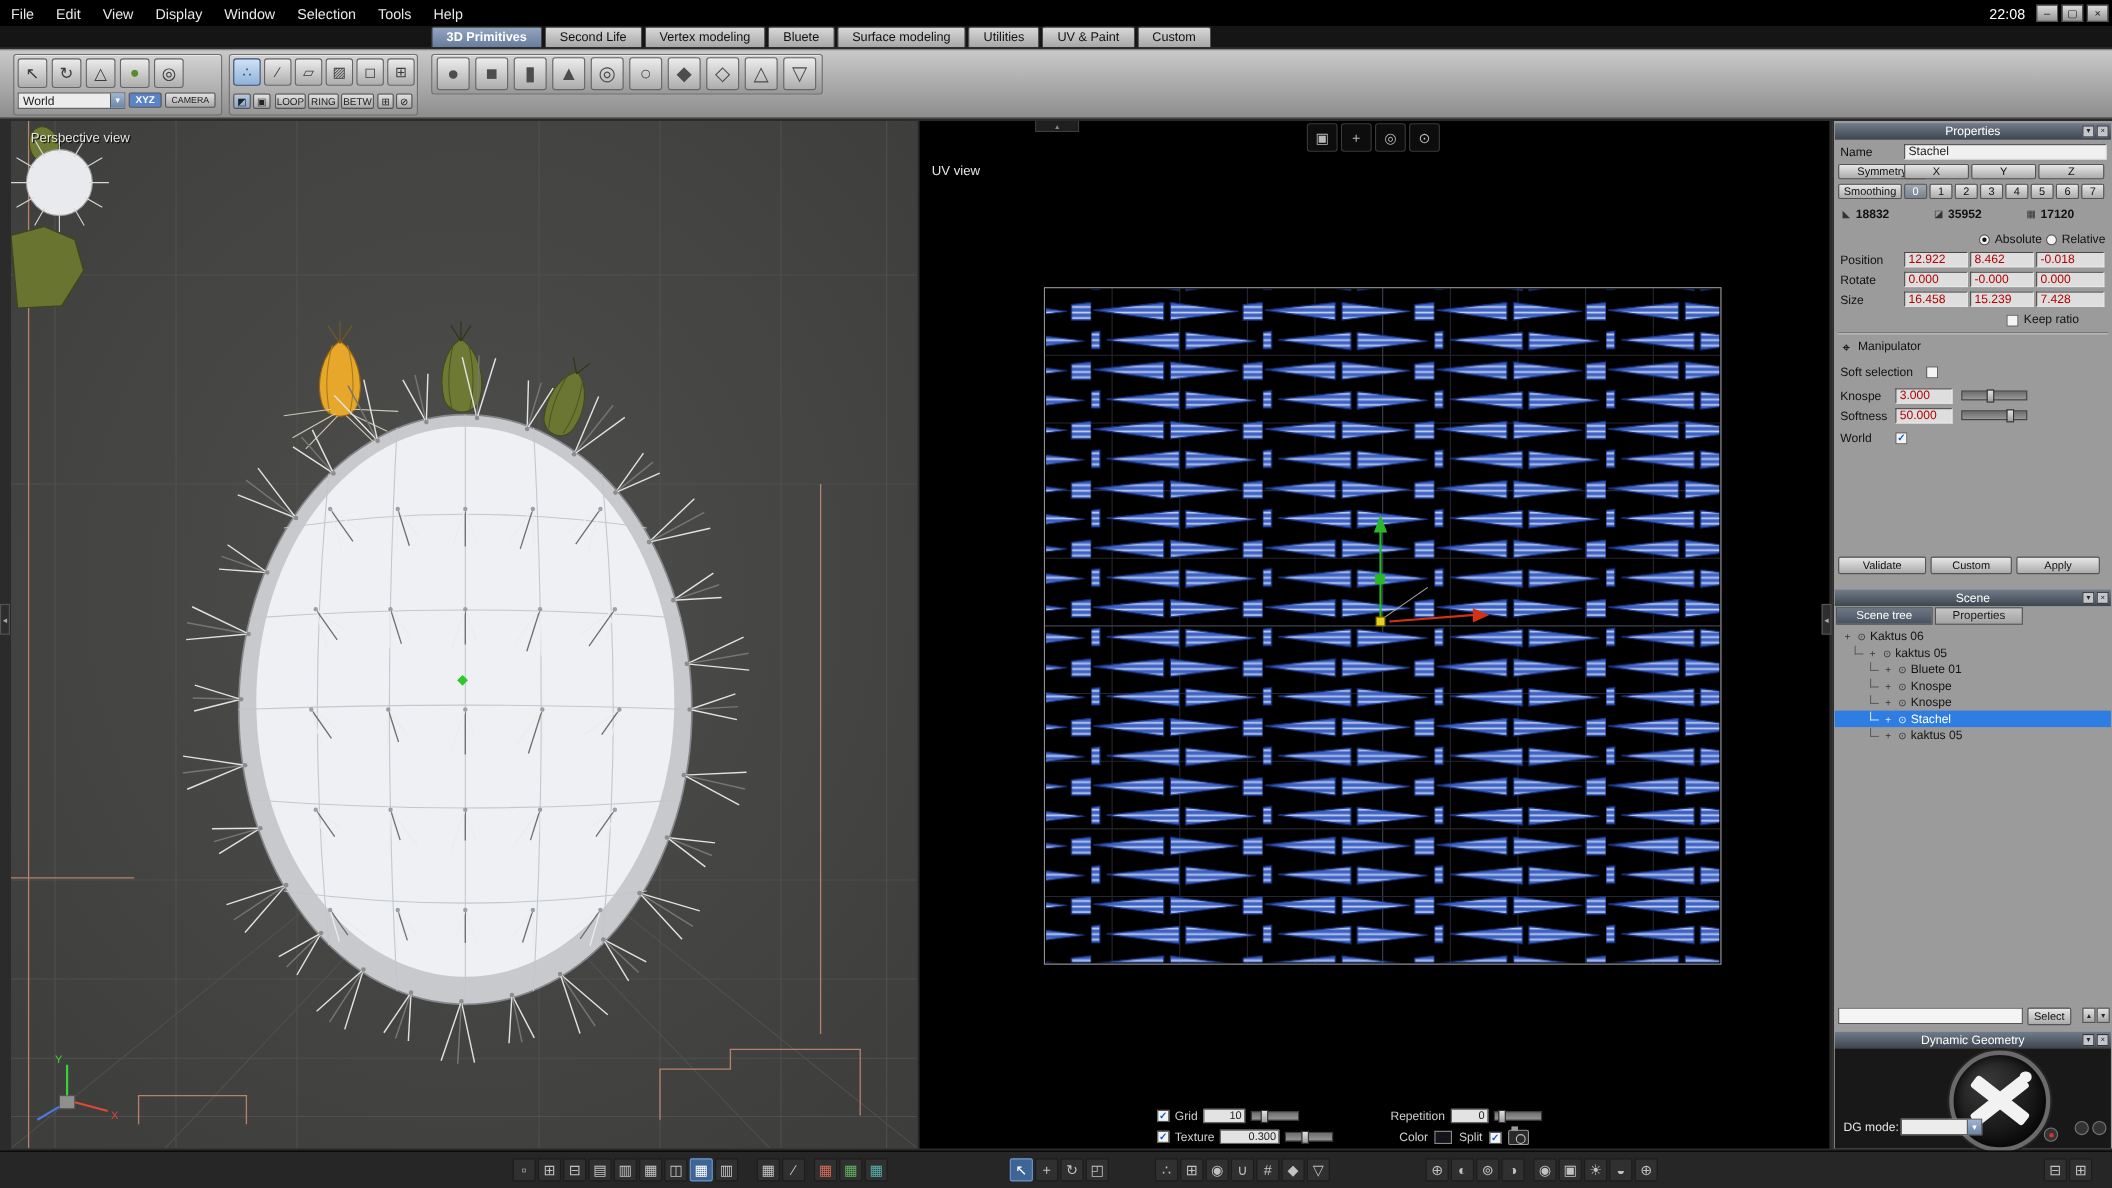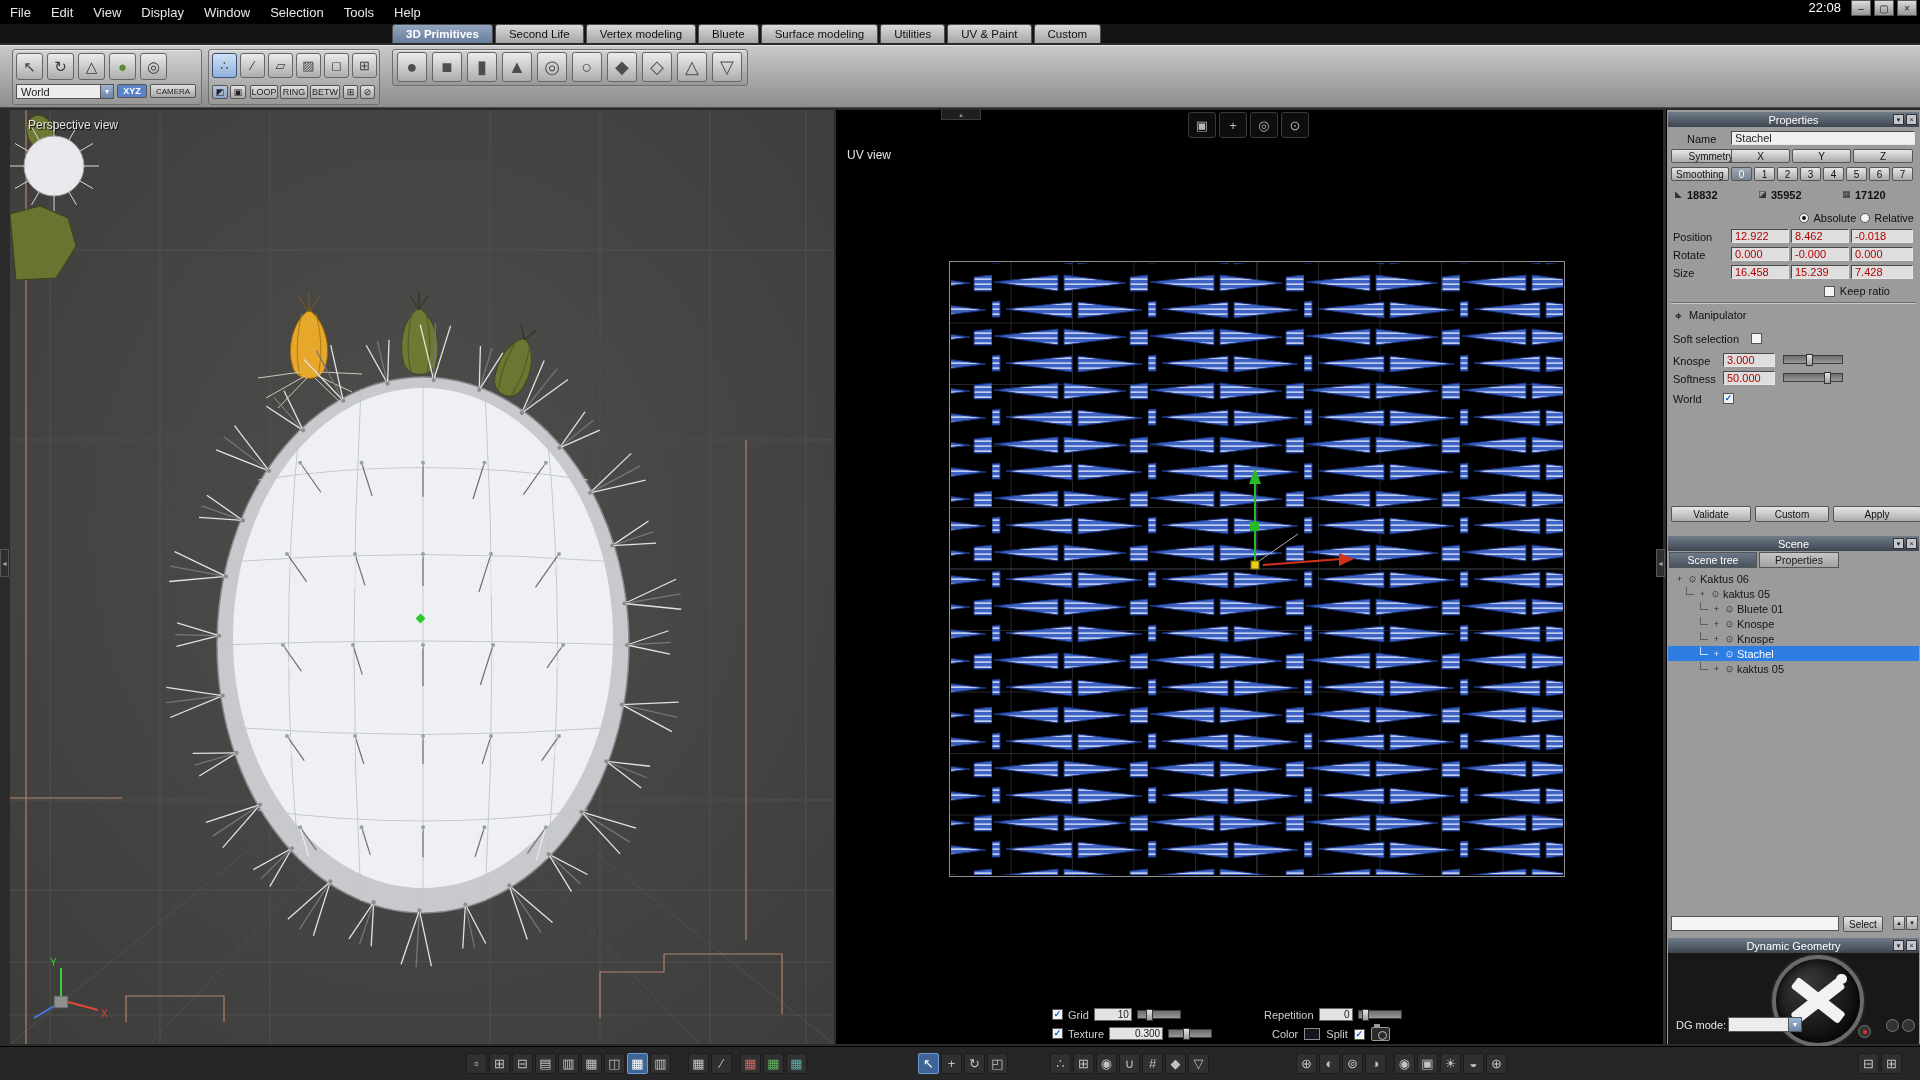--- a/index.html
+++ b/index.html
@@ -2,21 +2,21 @@
 <html><head>
 <meta charset="utf-8">
 <style>
 *{margin:0;padding:0;box-sizing:border-box}
 html,body{background:#111}
 #app{position:relative;width:1920px;height:1080px;background:#2b2b2b;overflow:hidden;
      font-family:"Liberation Sans",sans-serif;font-size:12px;color:#111}
 
 
 .menubar{position:absolute;left:0;top:0;width:1920px;height:24px;background:#000;
-  display:flex;align-items:flex-start;color:#e8e8e8}
+  display:flex;align-items:center;color:#e8e8e8}
 .menu-item{padding:0 10px;height:100%;display:flex;align-items:center;font-size:13px;cursor:default}
 .menu-spacer{flex:1}
 .clock{font-size:13px;margin-right:10px;color:#fff}
 .winbtn{width:20px;height:16px;margin-right:3px;background:linear-gradient(#dcdcdc,#969696);
   border:1px solid #555;color:#222;font-size:10px;display:flex;align-items:center;justify-content:center}
 
 
 .tabrow{position:absolute;left:0;top:24px;width:1920px;height:19px;background:#151515;
   display:flex;align-items:center;padding-left:392px}
 .tab{height:19px;padding:0 13px;display:flex;align-items:center;font-size:11.5px;color:#111;
@@ -639,21 +639,21 @@
   <div class="rpanel">
 
     <div class="phead" style="top:2px">
       <span>Properties</span>
       <span class="hbtns">
         <span class="hbtn">▾</span>
         <span class="hbtn">×</span>
       </span>
     </div>
 
-    <span class="plabel" style="left:20px;top:23px">Name</span>
+    <span class="plabel" style="left:6px;top:23px">Name</span>
     <span class="pfield" style="left:64px;top:21px;width:184px;background:#f0f0f0">Stachel</span>
 
     <span class="pbtn" style="left:4px;top:39px;width:80px">Symmetry</span>
     <span class="pbtn" style="left:64px;top:39px;width:59px">X</span>
     <span class="pbtn" style="left:125px;top:39px;width:59px">Y</span>
     <span class="pbtn" style="left:186px;top:39px;width:60px">Z</span>
 
     <span class="pbtn" style="left:4px;top:57px;width:58px">Smoothing</span>
     <span class="pbtn pressed" style="left:64px;top:57px;width:21px">0</span>
     <span class="pbtn" style="left:87px;top:57px;width:21px">1</span>
@@ -716,21 +716,21 @@
     <span class="pfield red" style="left:56px;top:261px;width:52px">50.000</span>
     <span class="slider" style="position:absolute;left:116px;top:263px;width:60px">
         <span class="thumb" style="left:40px"></span>
       </span>
 
     <span class="plabel" style="left:6px;top:283px">World</span>
     <span class="cb" style="position:absolute;left:56px;top:283px">✓</span>
 
     <span class="pbtn" style="left:4px;top:396px;width:80px;height:16px">Validate</span>
     <span class="pbtn" style="left:88px;top:396px;width:74px;height:16px">Custom</span>
-    <span class="pbtn" style="left:166px;top:396px;width:88px;height:16px">Apply</span>
+    <span class="pbtn" style="left:166px;top:396px;width:76px;height:16px">Apply</span>
 
     <div class="phead" style="top:426px">
       <span>Scene</span>
       <span class="hbtns">
         <span class="hbtn">▾</span>
         <span class="hbtn">×</span>
       </span>
     </div>
     <span class="scene-tab active" style="left:2px;top:442px;width:88px">Scene tree</span>
     <span class="scene-tab" style="left:92px;top:442px;width:80px">Properties</span>

